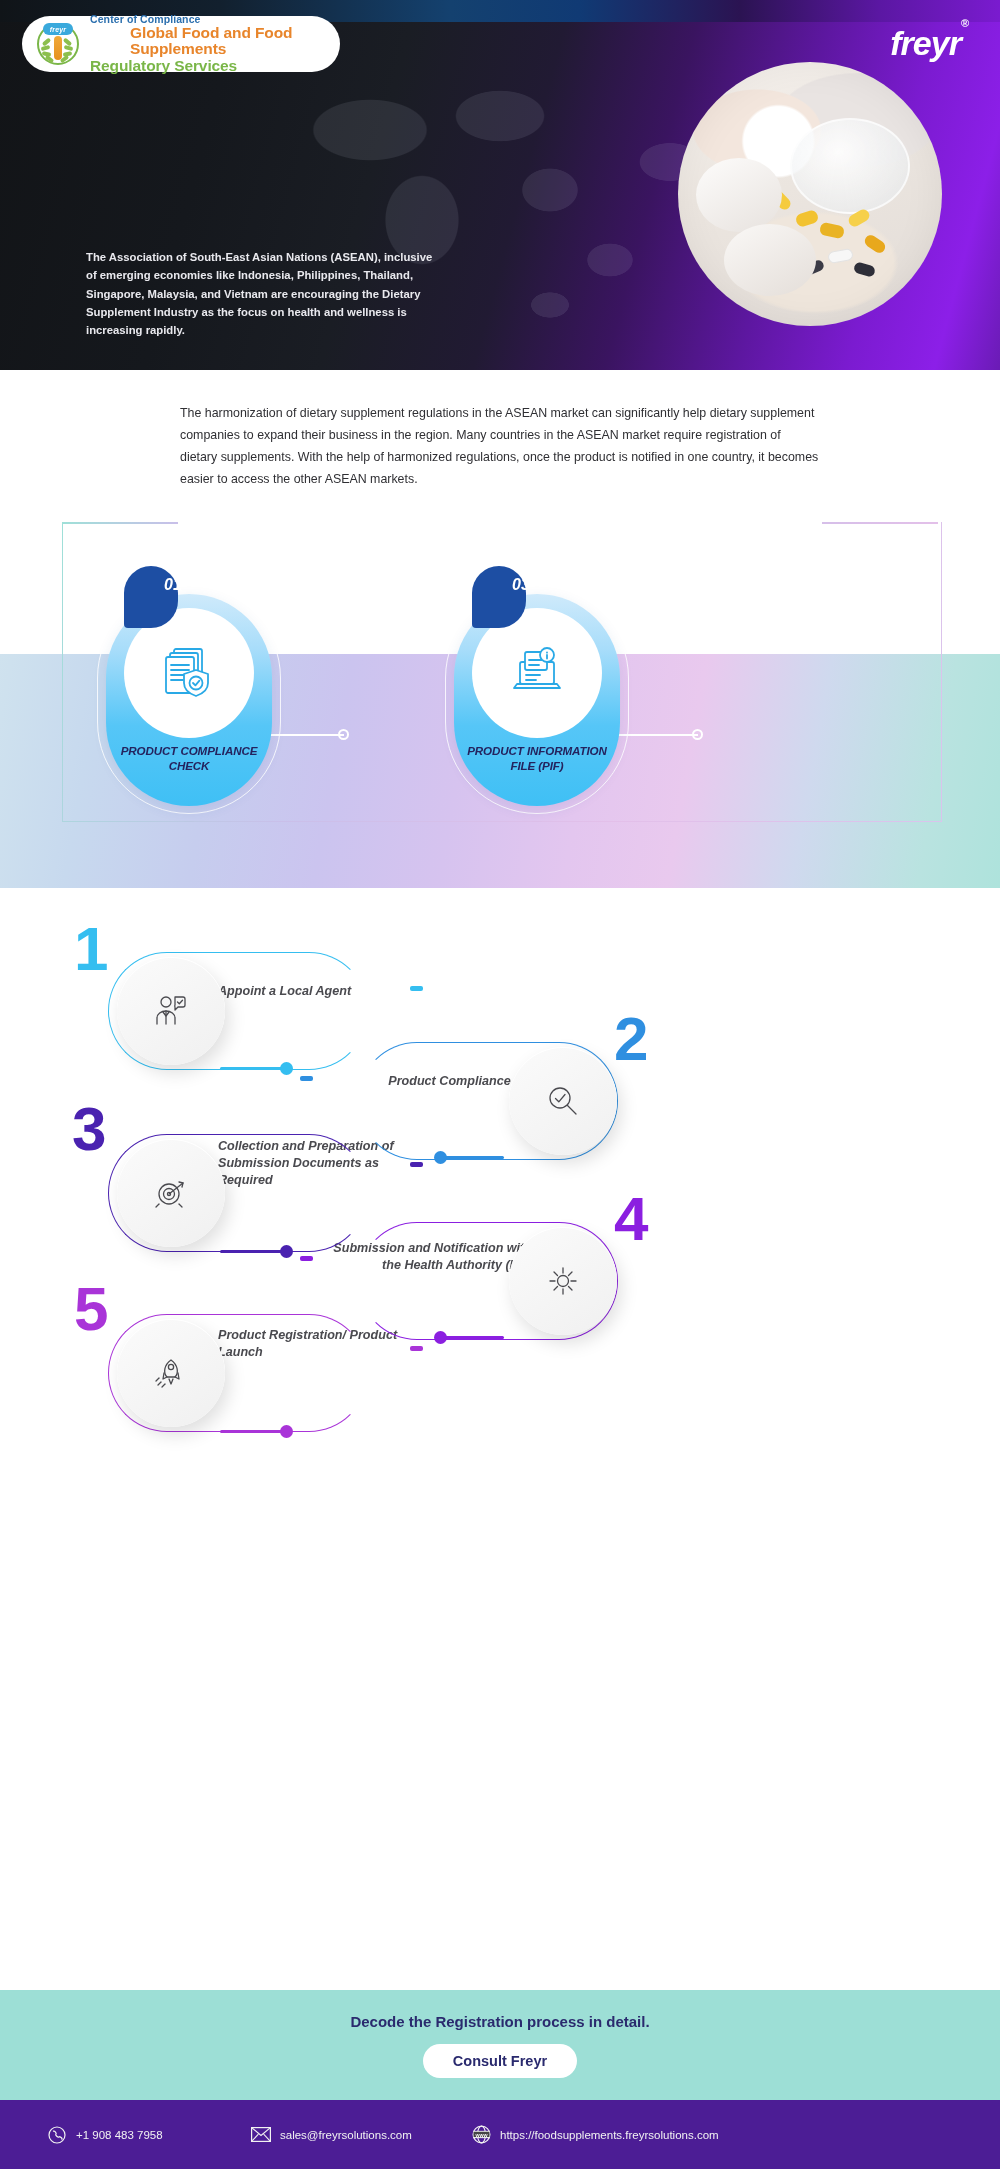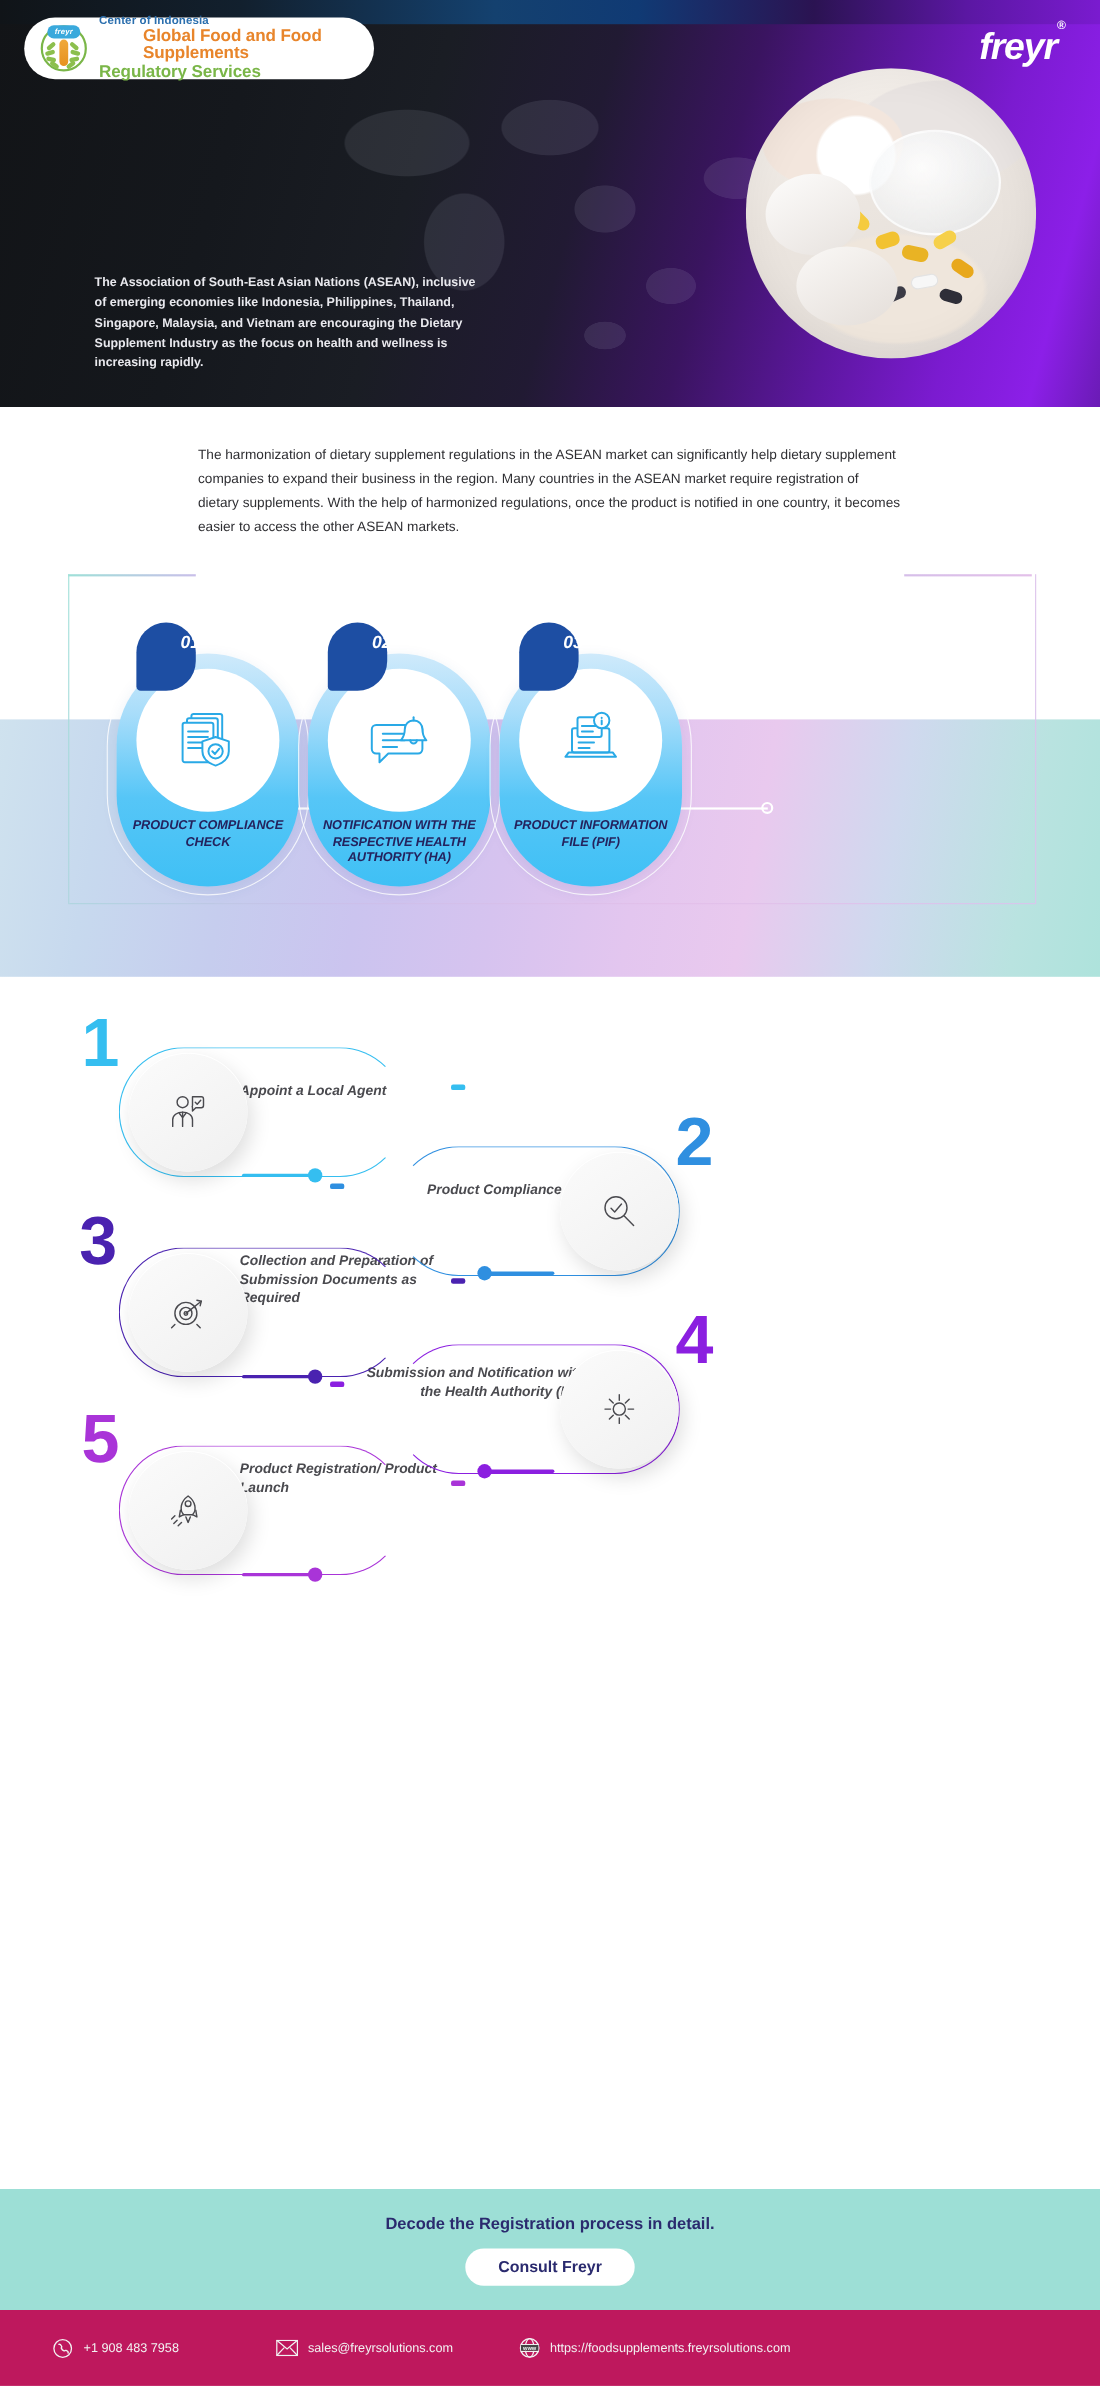--- a/index.html
+++ b/index.html
@@ -233,21 +233,21 @@
   }
   .cta-text { font-size: 15px; color: #2a2a6e; font-weight: 600; margin-bottom: 14px; }
   .cta-btn {
     background: #ffffff; border: none; border-radius: 22px;
     padding: 9px 30px; font-size: 14.5px; color: #2a2a6e; font-weight: 700;
     font-family: "Liberation Sans", sans-serif; cursor: pointer;
   }
   
   .footer {
     position: absolute; top: 2100px; left: 0; width: 1000px; height: 69px;
-    background: #be185d;
+    background: #4c1d95;
     display: flex; align-items: center;
   }
   .fitem { display: flex; align-items: center; color: #f2f2f2; font-size: 11.5px; }
   .fitem .ficon {
     width: 22px; height: 22px; margin-right: 8px; flex: 0 0 22px;
     display: flex; align-items: center; justify-content: center;
   }
   .f1 { position: absolute; left: 46px; }
   .f2 { position: absolute; left: 250px; }
   .f3 { position: absolute; left: 470px; }
@@ -267,21 +267,21 @@
       <div class="leaf" style="left:6px;  top:18px; transform:rotate(-40deg);"></div>
       <div class="leaf" style="left:5px;  top:24px; transform:rotate(-15deg);"></div>
       <div class="leaf" style="left:6px;  top:30px; transform:rotate(12deg);"></div>
       <div class="leaf" style="left:9px;  top:35px; transform:rotate(38deg);"></div>
       <div class="leaf" style="left:27px; top:18px; transform:rotate(40deg);"></div>
       <div class="leaf" style="left:28px; top:24px; transform:rotate(15deg);"></div>
       <div class="leaf" style="left:27px; top:30px; transform:rotate(-12deg);"></div>
       <div class="leaf" style="left:24px; top:35px; transform:rotate(-38deg);"></div>
     </div>
     <div class="logo-text">
-      <div class="logo-coe">Center of Indonesia</div>
+      <div class="logo-coe">Center of Compliance</div>
       <div class="logo-l1">Global Food and Food Supplements</div>
       <div class="logo-l2">Regulatory Services</div>
     </div>
   </div>
 
   <div class="freyr-wordmark">
     <span>freyr</span><sup>®</sup>
   </div>
 
   <div class="hero-para">The Association of South-East Asian Nations (ASEAN), inclusive of emerging economies like Indonesia, Philippines, Thailand, Singapore, Malaysia, and Vietnam are encouraging the Dietary Supplement Industry as the focus on health and wellness is increasing rapidly.</div>
@@ -338,39 +338,20 @@
             <path d="M38 28 l12 4 v9 c0 7-6 11-12 13 -6-2-12-6-12-13 v-9z" fill="#fff"></path>
             <circle cx="38" cy="41" r="6.5"></circle>
             <polyline points="35,41 37.4,43.4 41.4,38.6"></polyline>
           </g>
         </svg>
       </div>
       <div class="card-tag">01</div>
       <div class="card-label">PRODUCT COMPLIANCE CHECK</div>
     </div>
 
-    <div class="card" style="left:280px;top:0;">
-      <div class="card-halo"></div>
-      <div class="card-body"></div>
-      <div class="card-icon-circle">
-        <svg width="62" height="62" viewBox="0 0 62 62">
-          <g fill="none" stroke="#29a9e6" stroke-width="1.8" stroke-linecap="round" stroke-linejoin="round">
-            <path d="M10 17 h38 a4 4 0 0 1 4 4 v18 a4 4 0 0 1 -4 4 h-27 l-8 8 v-8 h-3 a4 4 0 0 1 -4 -4 v-18 a4 4 0 0 1 4 -4z"></path>
-            <line x1="16" y1="25" x2="36" y2="25"></line>
-              <line x1="16" y1="31" x2="36" y2="31"></line>
-            <line x1="16" y1="37" x2="29" y2="37"></line>
-            <path d="M44 13 c-5 0-8 3.6-8 8 0 6-2 8-3.6 10 h23.2 c-1.6-2-3.6-4-3.6-10 0-4.4-3-8-8-8z" fill="#fff"></path>
-            <line x1="44" y1="10" x2="44" y2="13"></line>
-            <path d="M41 31 a3 3 0 0 0 6 0"></path>
-          </g>
-        </svg>
-      </div>
-      <div class="card-tag">02</div>
-      <div class="card-label">NOTIFICATION WITH THE RESPECTIVE HEALTH AUTHORITY (HA)</div>
-    </div>
 
     <div class="card" style="left:454px;top:0;">
       <div class="card-halo"></div>
       <div class="card-body"></div>
       <div class="card-icon-circle">
         <svg width="62" height="62" viewBox="0 0 62 62">
           <g fill="none" stroke="#29a9e6" stroke-width="1.8" stroke-linecap="round" stroke-linejoin="round">
             <rect x="14" y="20" width="34" height="22" rx="2"></rect>
             <path d="M8 46 h46 l-3 -4 h-40z"></path>
             <rect x="19" y="10" width="22" height="18" rx="2" fill="#fff"></rect>

